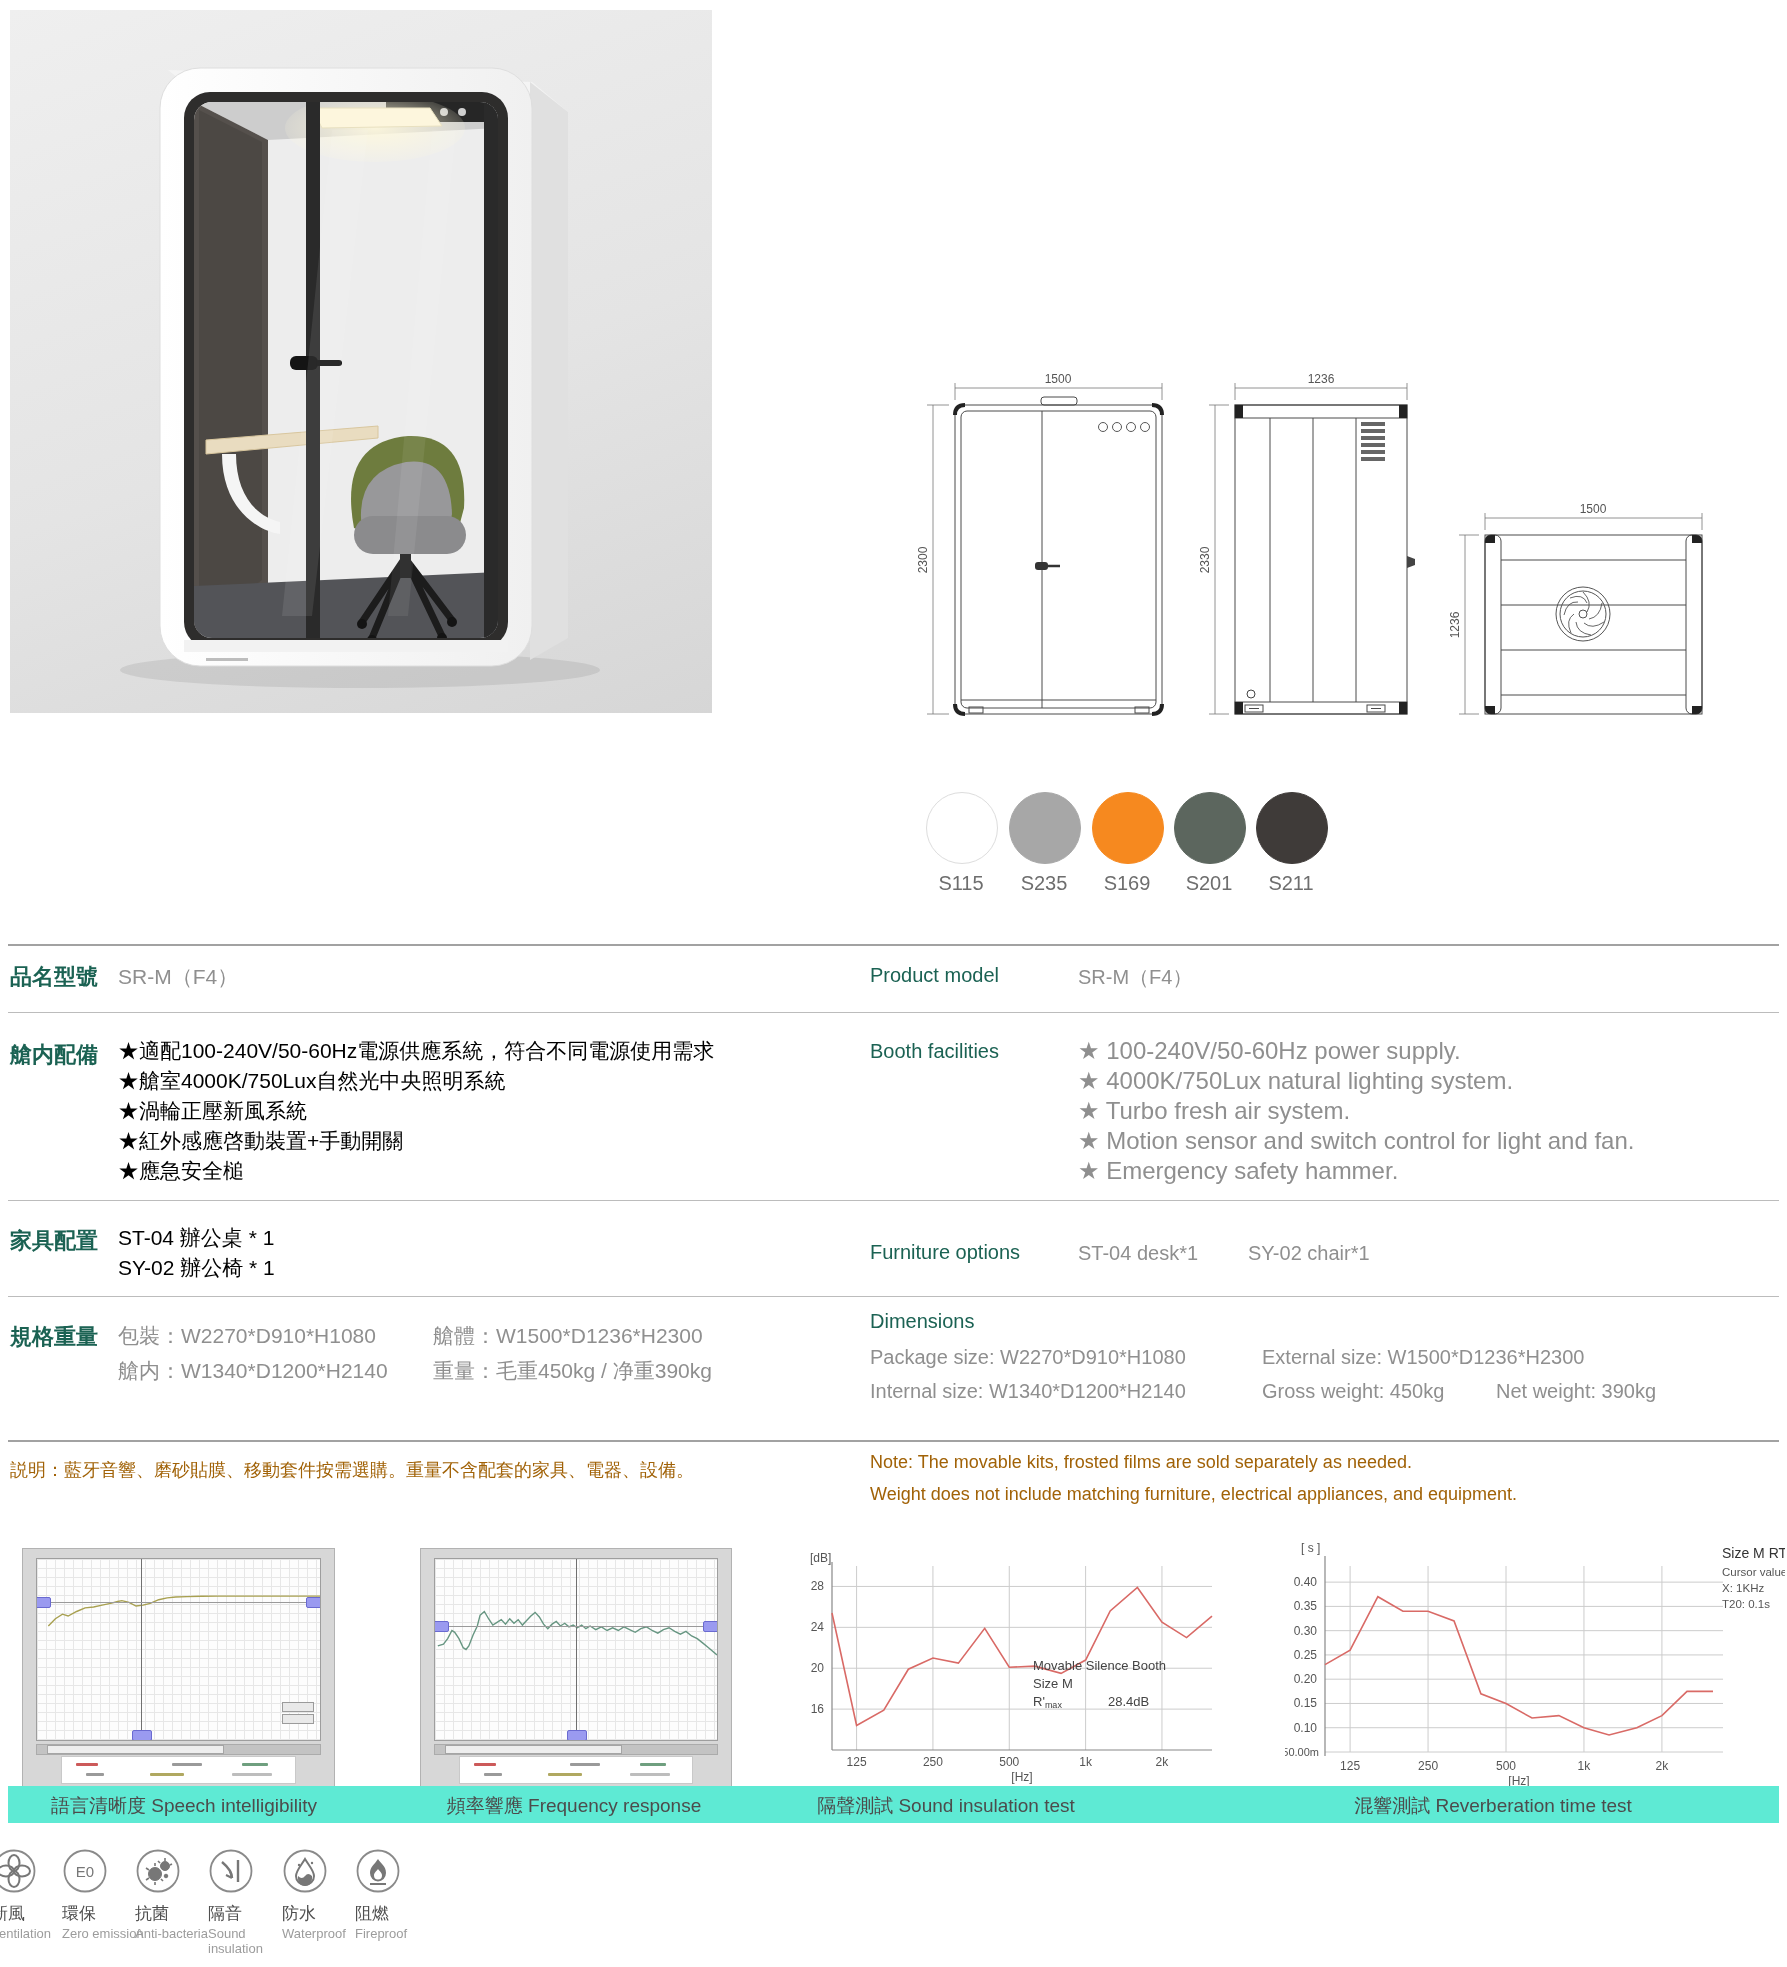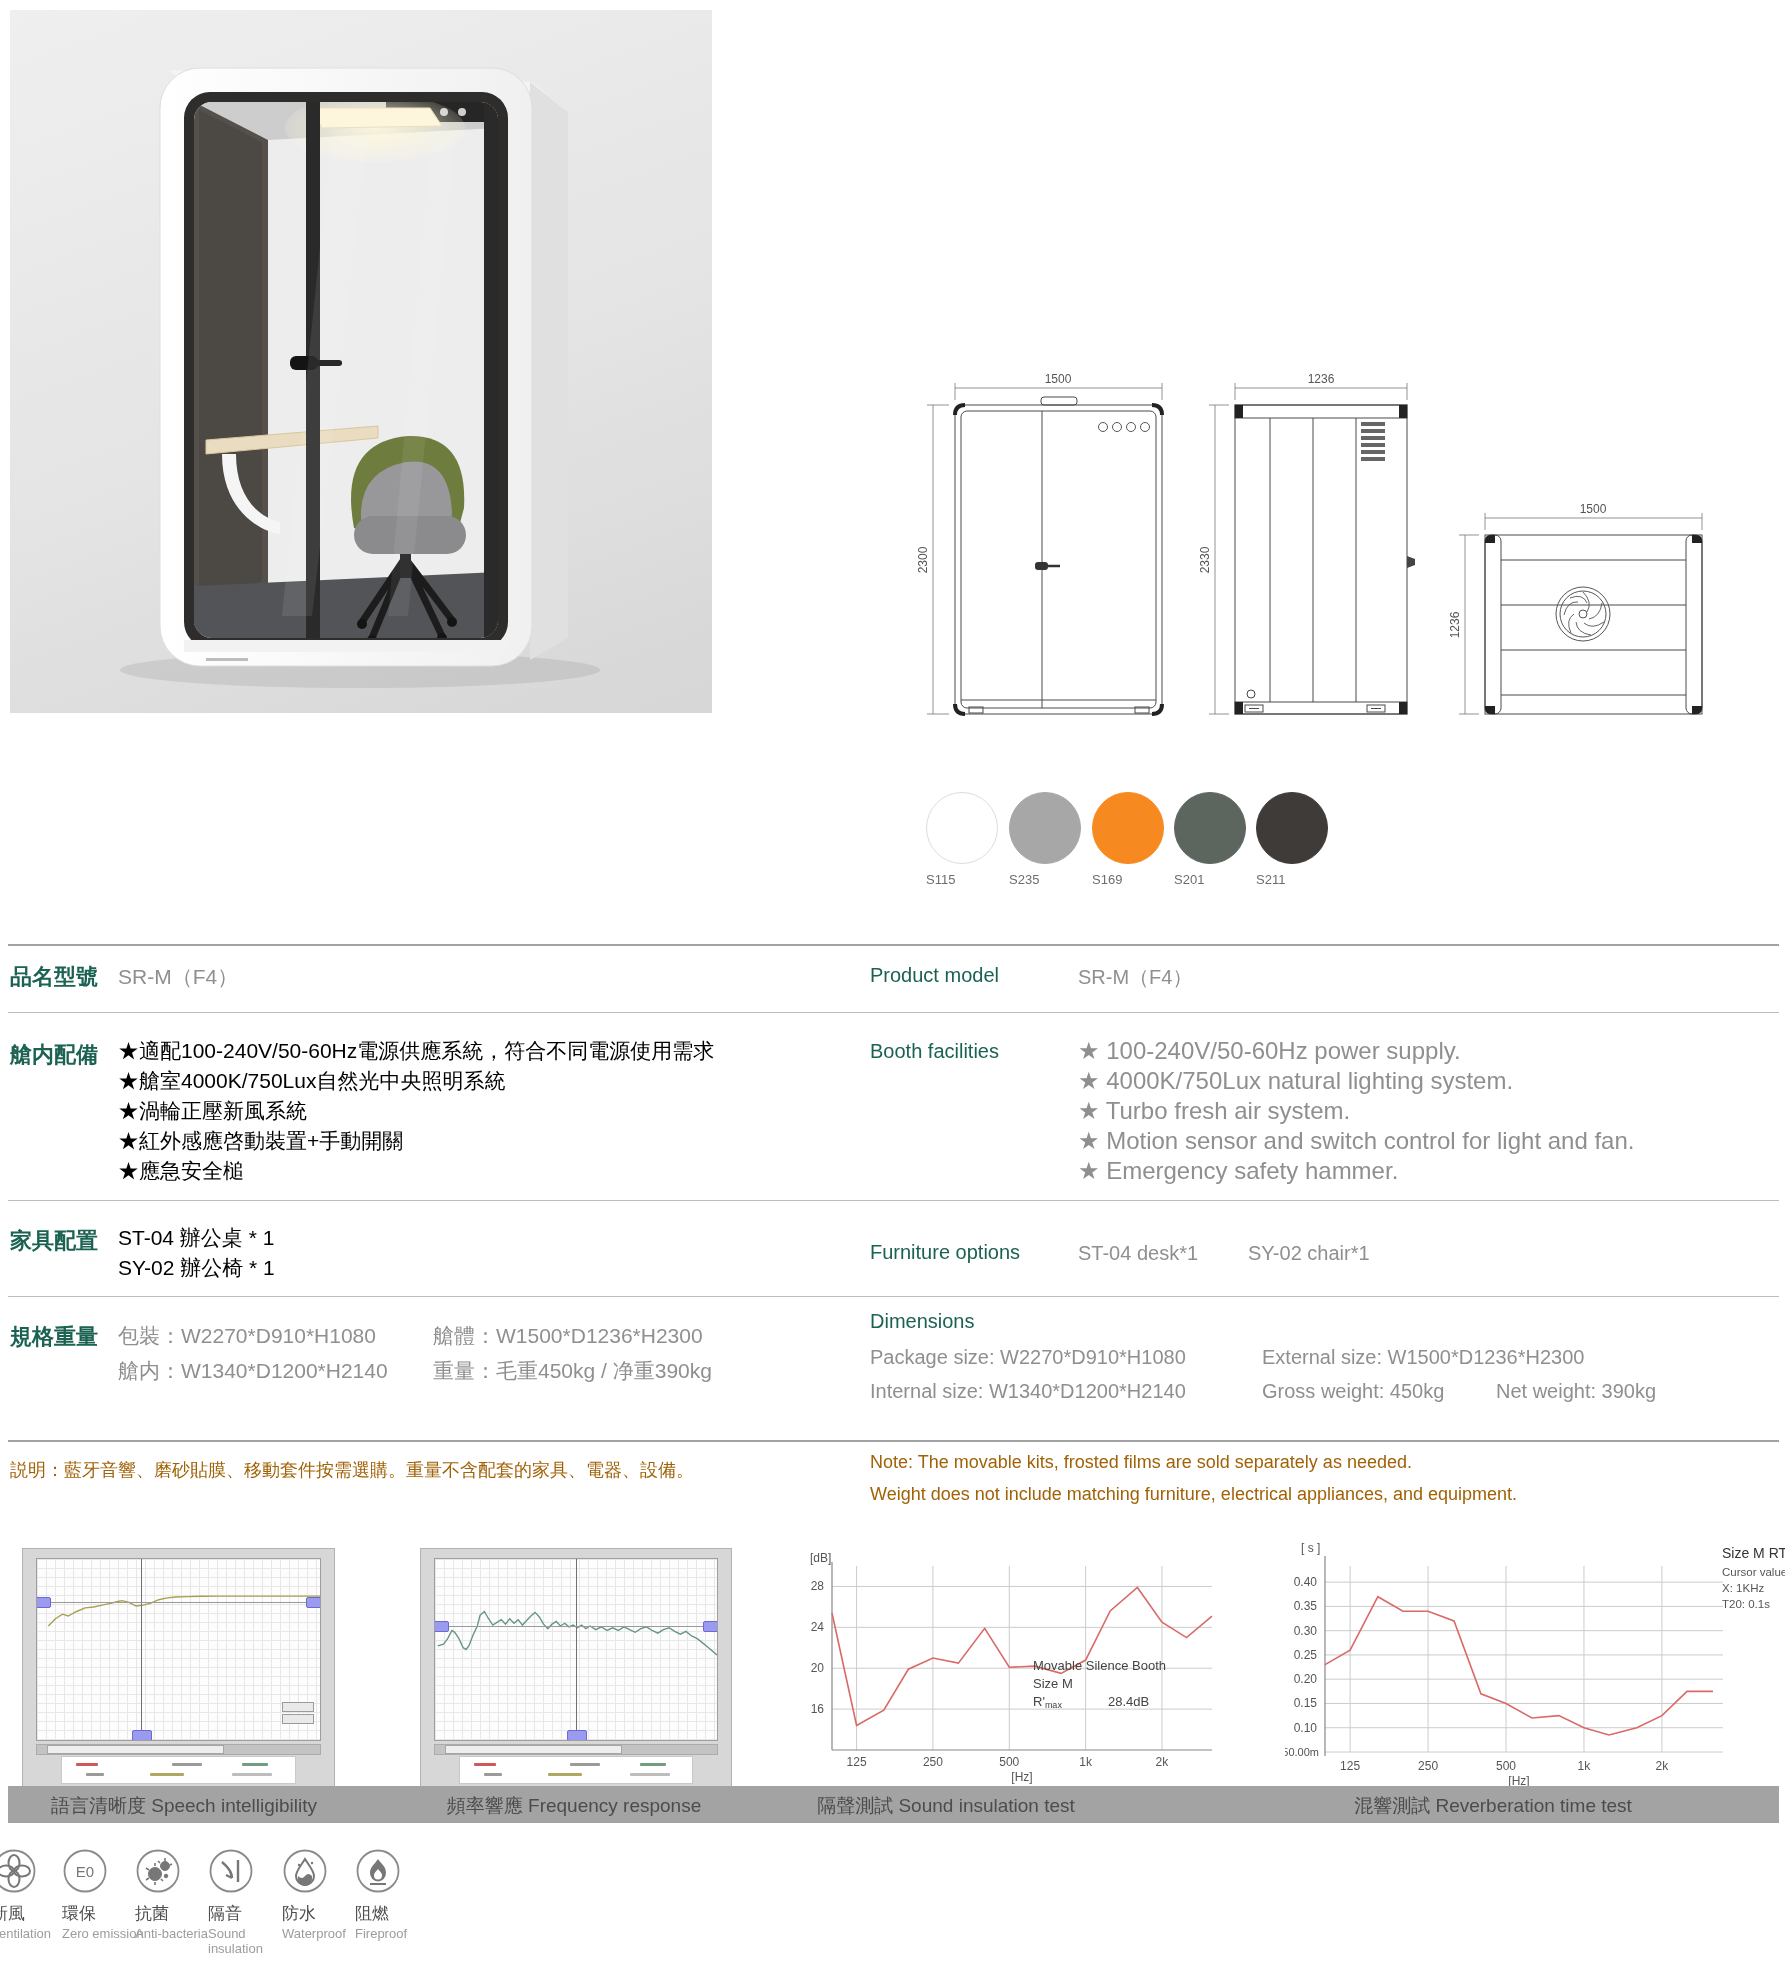--- a/index.html
+++ b/index.html
@@ -16,21 +16,21 @@
   .zh-label{font-size:22px;font-weight:bold;color:#1b6253;white-space:nowrap}
   .en-label{font-size:20px;font-weight:400;color:#1b6253;white-space:nowrap}
   .val{font-size:21px;color:#8f8f8f;white-space:nowrap}
   .val-en{font-size:20px;color:#8f8f8f;white-space:nowrap}
   .spec-line{font-size:21px;color:#000000;line-height:30px;white-space:nowrap}
   .spec-line-en{font-size:24px;color:#8f8f8f;line-height:30px;white-space:nowrap}
   .note-txt{font-size:18px;color:#a16207;white-space:nowrap}
 
   
   .swatch{position:absolute;width:70px;height:70px;border-radius:50%}
-  .swatch-label{position:absolute;font-size:13px;color:#6e6e6e;width:70px}
+  .swatch-label{position:absolute;font-size:20px;color:#6e6e6e;text-align:center;width:70px}
 
   
   .sw-window{position:absolute;background:#d7d7d7;border:1px solid #b2b2b2;box-sizing:border-box}
   .sw-plot{position:absolute;left:13px;right:13px;top:9px;bottom:46px;background:#fdfdfd;border:1px solid #9e9e9e;
            background-image:
              linear-gradient(to right,#e7e7e7 1px,transparent 1px),
              linear-gradient(to bottom,#e7e7e7 1px,transparent 1px),
              linear-gradient(to right,#d2d2d2 1px,transparent 1px),
              linear-gradient(to bottom,#d2d2d2 1px,transparent 1px);
            background-size:9px 9px,9px 9px,45px 45px,45px 45px;overflow:hidden}
@@ -39,21 +39,21 @@
   .sw-handle{position:absolute;width:15px;height:9px;background:#9a9af0;border:1px solid #6a6ad0;border-radius:2px}
   .sw-chip{position:absolute;bottom:-1px;width:18px;height:9px;background:#9a9af0;border:1px solid #6a6ad0;border-radius:2px}
   .sw-series{position:absolute;left:0;top:0;width:100%;height:100%}
   .sw-scroll{position:absolute;left:13px;right:13px;bottom:32px;height:9px;background:#c3c3c3;border:1px solid #ababab}
   .sw-thumb{position:absolute;top:0;bottom:0;background:#eeeeee;border:1px solid #a5a5a5}
   .sw-legend{position:absolute;left:38px;right:38px;bottom:3px;height:26px;background:#ffffff;border:1px solid #c9c9c9}
   .sw-mark{position:absolute;height:3px;border-radius:1px}
   .sw-btn{position:absolute;width:30px;height:8px;background:#e9e9e9;border:1px solid #9b9b9b}
 
   
-  .caption-bar{left:8px;top:1786px;width:1771px;height:37px;background:#a3a3a3}
+  .caption-bar{left:8px;top:1786px;width:1771px;height:37px;background:#5eead4}
   .caption{position:absolute;top:7px;transform:translateX(-50%);font-size:19px;color:#4c4c4c;white-space:nowrap}
 
   
   .feature{position:absolute;width:90px;}
   .feature .zh{font-size:17px;color:#4f4f4f;margin-top:4px}
   .feature .en{font-size:13px;color:#9c9c9c;margin-top:1px}
 
   svg text{font-family:"Liberation Sans",sans-serif}
 </style>
 </head>

